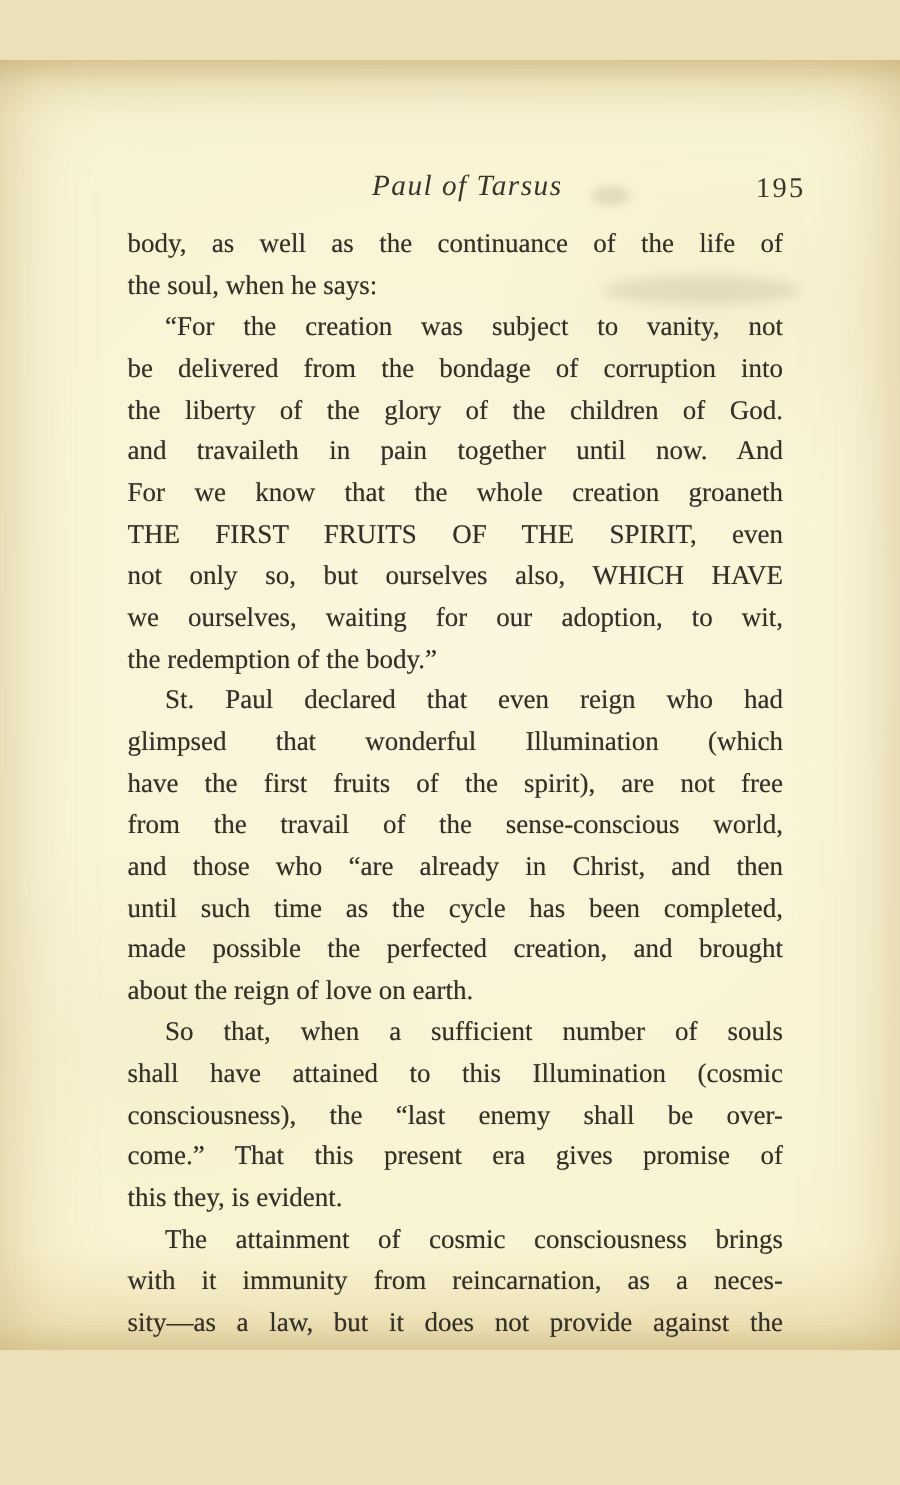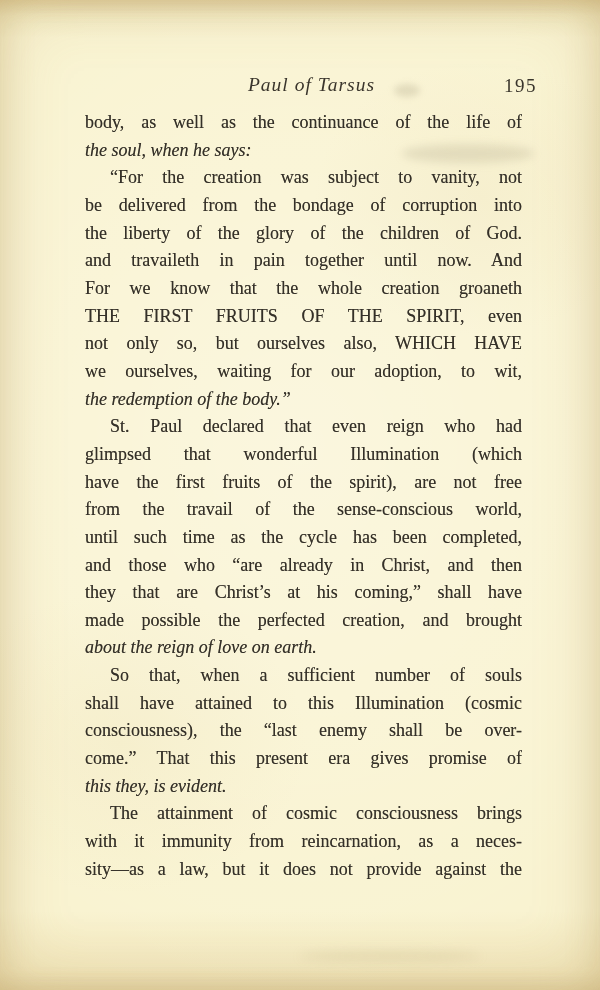--- a/index.html
+++ b/index.html
@@ -4,32 +4,33 @@
 <style>
   html, body {
     margin: 0;
     padding: 0;
     background: #ece0b8;
     font-family: "Liberation Serif", "DejaVu Serif", serif;
   }
   .page {
     position: relative;
     width: 600px;
-    height: 990px;
+    height: 860px;
     overflow: hidden;
     background:
       radial-gradient(130% 90% at 50% 45%, rgba(255,255,255,0.30), rgba(255,255,255,0) 65%),
       radial-gradient(40% 20% at 80% 20%, rgba(210,185,120,0.10), rgba(210,185,120,0) 70%),
       radial-gradient(45% 22% at 20% 75%, rgba(210,185,120,0.10), rgba(210,185,120,0) 70%),
       linear-gradient(180deg, #e5d5a6 0px, #f2eac2 16px, #f9f3d0 38px, #f9f3d0 92%, #f2e7bd 98%, #e9dbae 100%);
     box-shadow:
       inset 0 0 70px rgba(165,130,60,0.20),
       inset 12px 0 26px rgba(170,140,70,0.12),
       inset -12px 0 26px rgba(170,140,70,0.12);
     color: #363028;
+    margin-top: 40px;
   }
   .header {
     position: absolute;
     top: 74px;
     left: 85px;
     width: 437px;
     height: 26px;
   }
   .running-head {
     display: block;
@@ -60,21 +61,20 @@
   }
   .para { margin: 0; }
   .line {
     display: block;
     text-align: justify;
     text-align-last: justify;
     white-space: normal;
   }
   .line.para-end {
     text-align-last: left;
-    font-style: italic;
   }
   .line.indent {
     text-indent: 25px;
   }
   .smudge {
     position: absolute;
     border-radius: 50%;
     pointer-events: none;
   }
   .smudge-1 {
@@ -124,23 +124,22 @@
       <span class="line">not only so, but ourselves also, WHICH HAVE</span>
       <span class="line">we ourselves, waiting for our adoption, to wit,</span>
       <span class="line para-end">the redemption of the body.”</span>
     </p>
 
     <p class="para">
       <span class="line indent">St. Paul declared that even reign who had</span>
       <span class="line">glimpsed that wonderful Illumination (which</span>
       <span class="line">have the first fruits of the spirit), are not free</span>
       <span class="line">from the travail of the sense-conscious world,</span>
+      <span class="line">and those who “are already in Christ, and then</span>
       <span class="line">until such time as the cycle has been completed,</span>
-      <span class="line">and those who “are already in Christ, and then</span>
-      <span class="line">they that are Christ’s at his coming,” shall have</span>
       <span class="line">made possible the perfected creation, and brought</span>
       <span class="line para-end">about the reign of love on earth.</span>
     </p>
 
     <p class="para">
       <span class="line indent">So that, when a sufficient number of souls</span>
       <span class="line">shall have attained to this Illumination (cosmic</span>
       <span class="line">consciousness), the “last enemy shall be over-</span>
       <span class="line">come.” That this present era gives promise of</span>
       <span class="line para-end">this they, is evident.</span>

